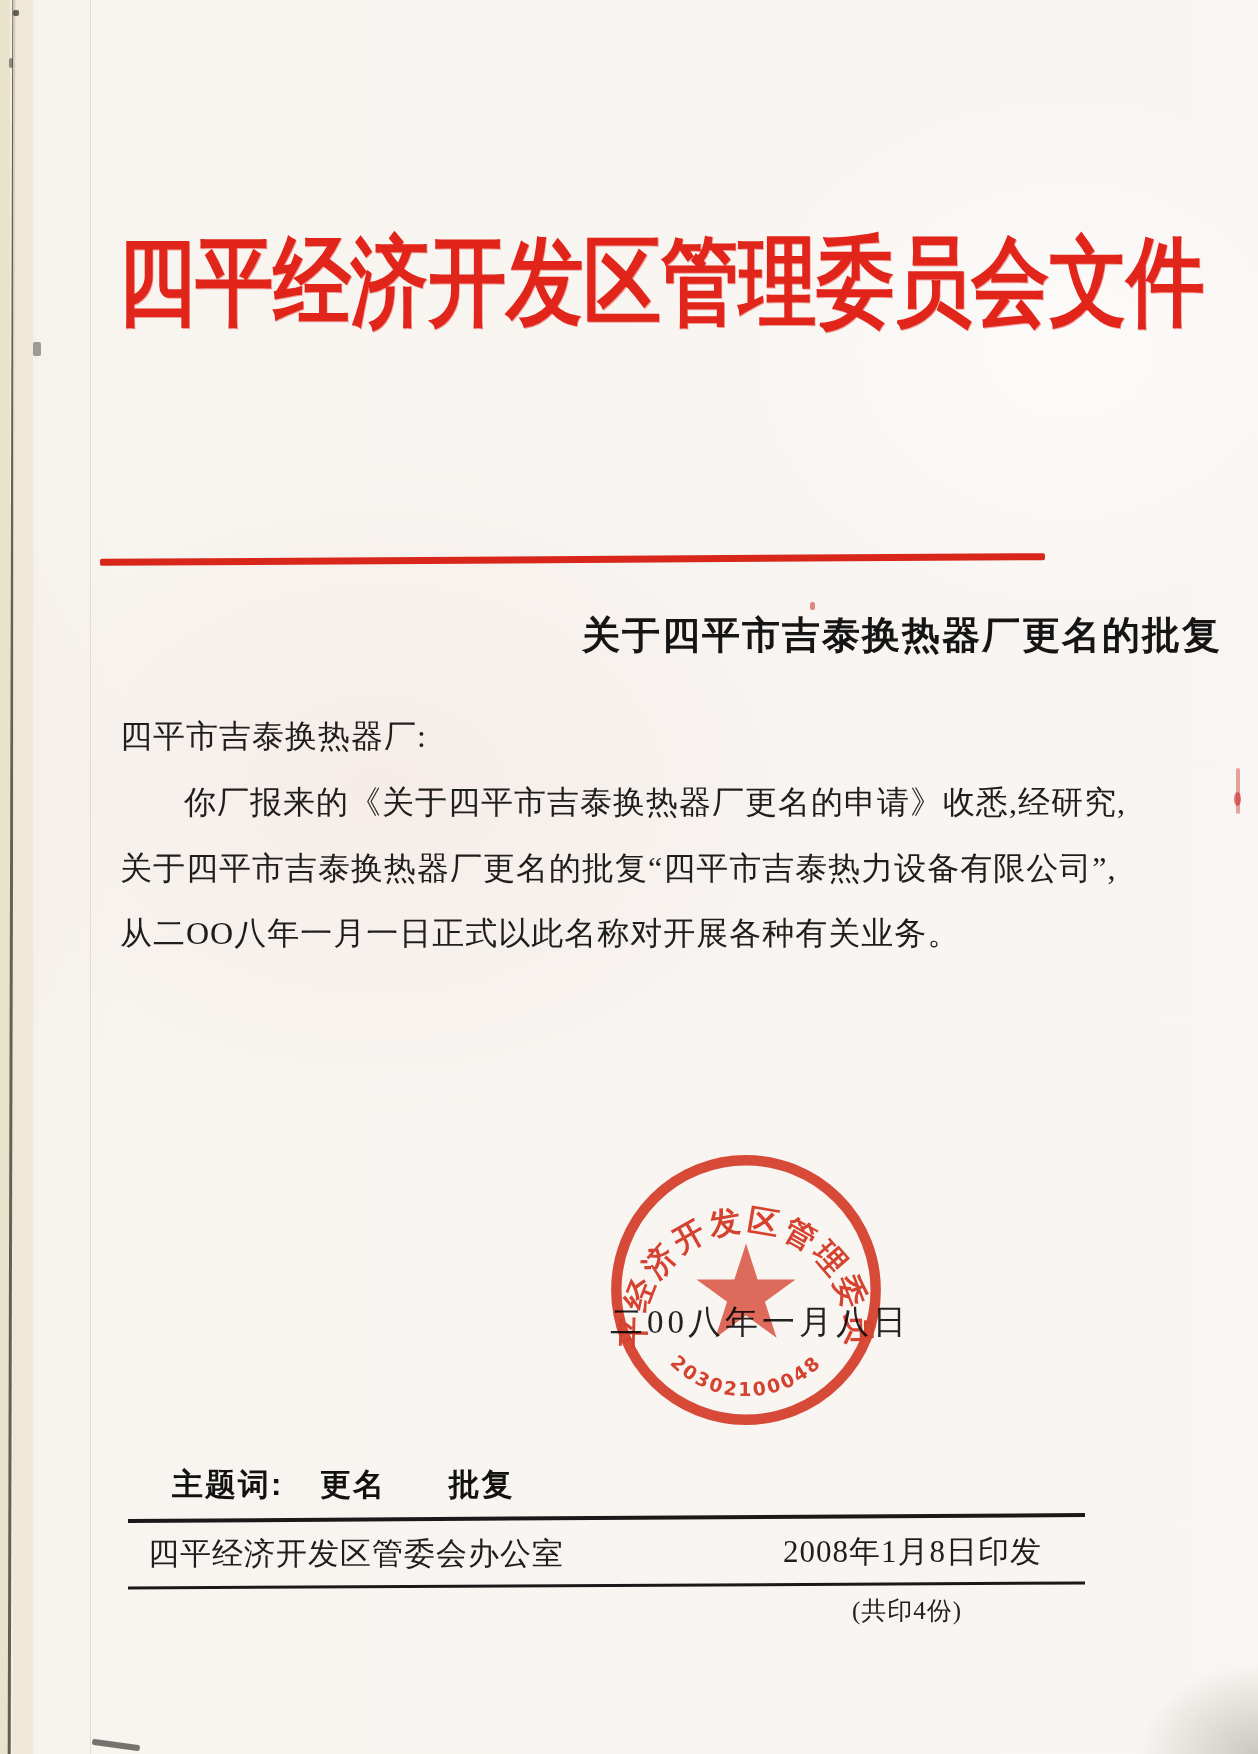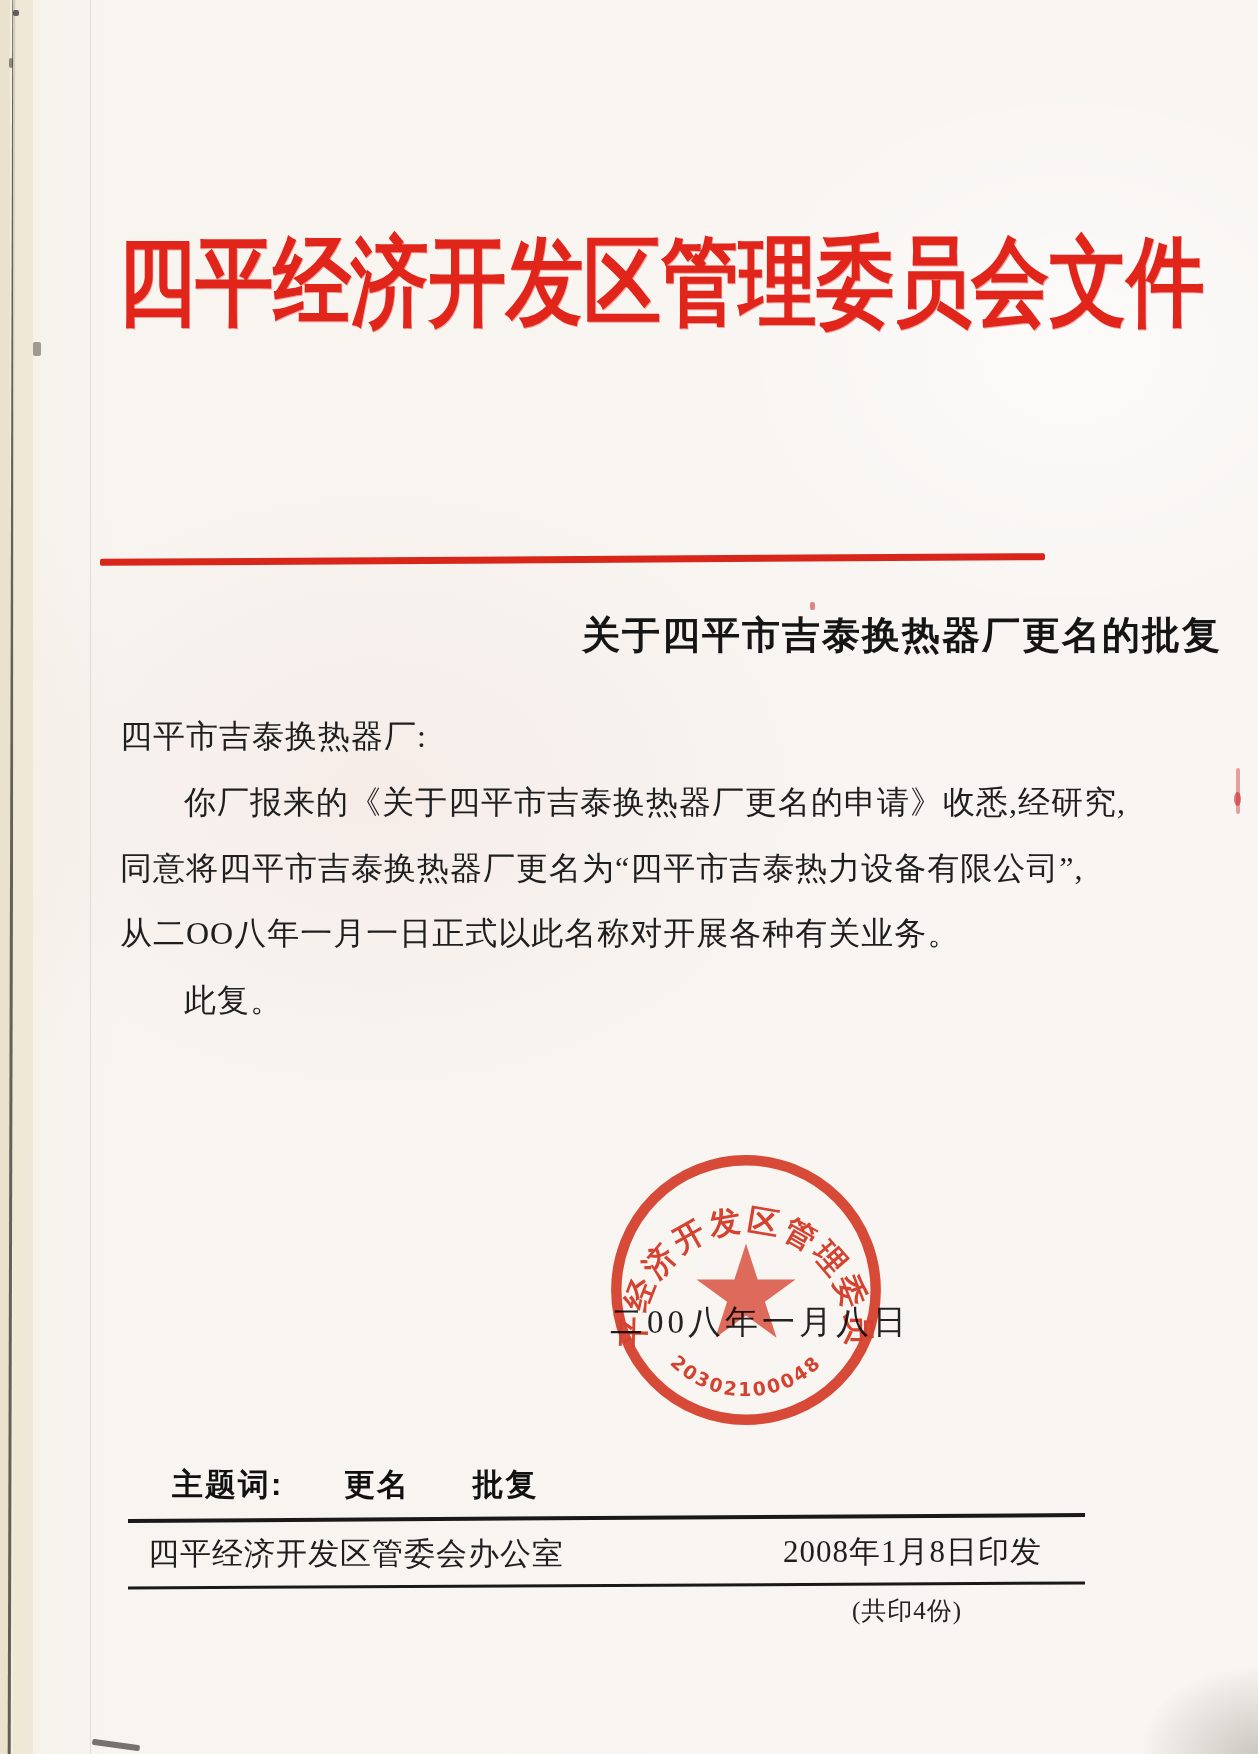--- a/index.html
+++ b/index.html
@@ -58,21 +58,21 @@
   }
   
   .seal{position:absolute;left:604px;top:1148px;width:284px;height:284px;
     mix-blend-mode:multiply;opacity:0.92;}
   
   .keywords{
     position:absolute;left:172px;top:1464px;
     font-size:31px;font-weight:bold;color:#111;
     font-family:"Liberation Sans","DejaVu Sans",sans-serif;letter-spacing:2px;
   }
-  .keywords .kw-item1{margin-left:50px;}
+  .keywords .kw-item1{margin-left:26px;}
   .keywords .kw-item2{margin-left:52px;}
   .black-rule{position:absolute;left:128px;width:957px;background:#191919;}
   .rule-1{top:1516px;height:4px;transform:rotate(-0.35deg);}
   .rule-2{top:1584px;height:3px;transform:rotate(-0.3deg);}
   .footer-office{
     position:absolute;left:148px;top:1533px;
     font-size:31px;color:#1e1e1e;letter-spacing:1px;
   }
   .footer-date{
     position:absolute;left:700px;top:1531px;width:342px;
@@ -103,23 +103,22 @@
 
   <div class="header-title">四平经济开发区管理委员会文件</div>
 
 
   <div class="red-rule"></div>
 
   <div class="subject-title">关于四平市吉泰换热器厂更名的批复</div>
 
   <div class="body-line" style="top:716px;">四平市吉泰换热器厂:</div>
   <div class="body-line indent" style="top:782px;">你厂报来的《关于四平市吉泰换热器厂更名的申请》收悉,经研究,</div>
-  <div class="body-line" style="top:848px;">同意将四平市吉泰换热器厂更名为“四平市吉泰热力设备有限公司”,</div>
+  <div class="body-line" style="top:848px;">关于四平市吉泰换热器厂更名的批复“四平市吉泰热力设备有限公司”,</div>
   <div class="body-line" style="top:913px;">从二OO八年一月一日正式以此名称对开展各种有关业务。</div>
-  <div class="body-line indent" style="top:980px;">此复。</div>
 
   <div class="date-line">二00八年一月八日</div>
 
   <svg class="seal" viewBox="0 0 300 300" aria-hidden="true">
     <circle cx="150" cy="150" r="137" fill="none" stroke="#d8341f" stroke-width="11" opacity="0.95"></circle>
     <polygon points="150,101 162.3,139 202.3,139 170,162.5 182.3,200.5 150,177 117.7,200.5 130,162.5 97.7,139 137.7,139" fill="#d8341f" fill-opacity="0.78"></polygon>
     <defs>
       <path id="sealArcTop" d="M 42 196 A 108 108 0 1 1 258 196" fill="none"></path>
       <path id="sealArcBottom" d="M 64 222 A 112 112 0 0 0 236 222" fill="none"></path>
     </defs>

